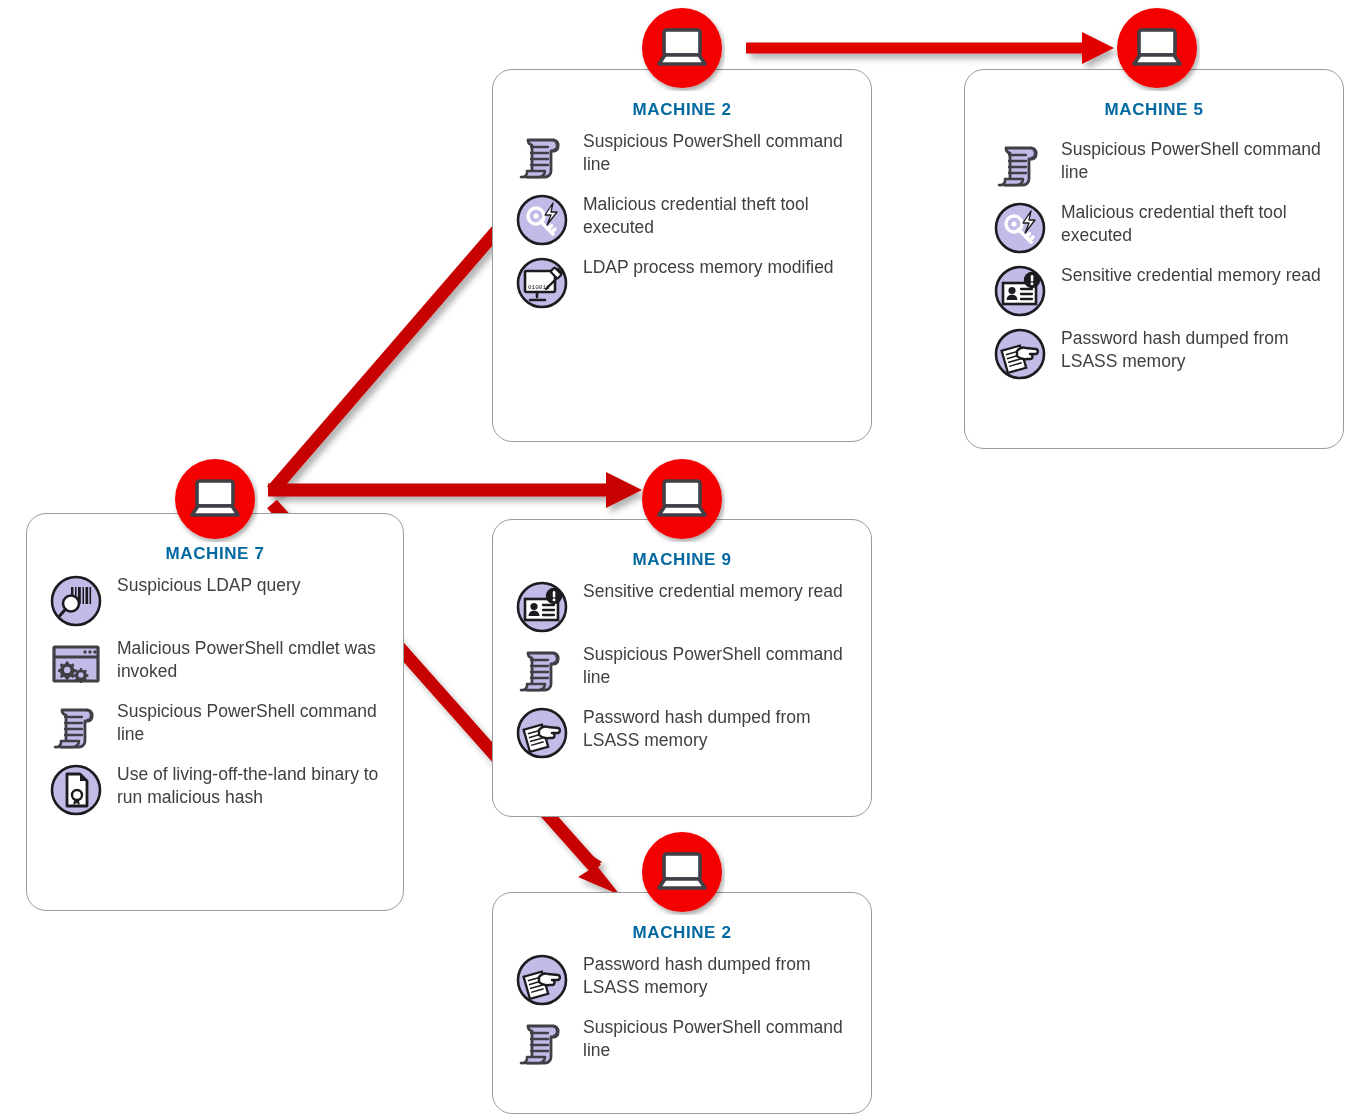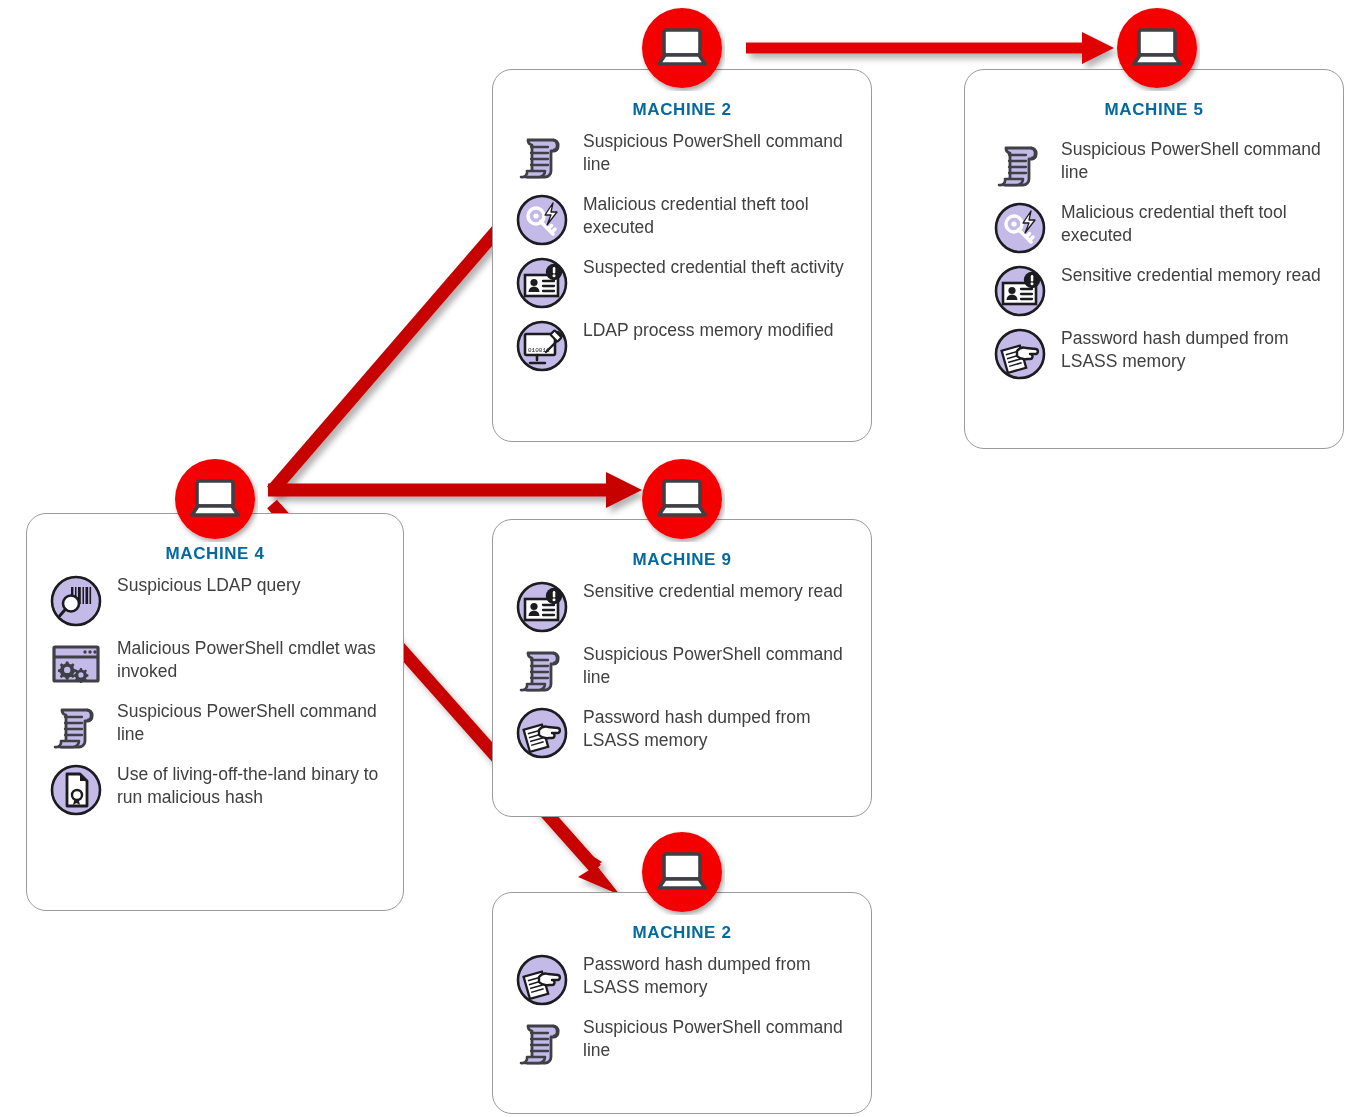--- a/index.html
+++ b/index.html
@@ -109,21 +109,21 @@
       <path d="M 620 895 L 578 877 L 602 862 L 586 852 Z" fill="#C70000"></path>
     </g>
 
     <g filter="url(#arrShadow)">
       <path d="M 746 48 L 1090 48" stroke="#E00000" stroke-width="11" fill="none"></path>
       <path d="M 1114 48 L 1082 64 L 1082 32 Z" fill="#E00000"></path>
     </g>
   </svg>
 
   <div class="machine-card" style="left:26px; top:513px; width:378px; height:398px;">
-    <div class="card-title">MACHINE 4</div>
+    <div class="card-title">MACHINE 7</div>
     <ul class="alert-list">
       <li class="alert-row">
         <span class="alert-icon">
           <svg viewBox="0 0 54 54" width="54" height="54">
             <circle cx="27" cy="27" r="24" fill="#C3BAE8" stroke="#1C1C20" stroke-width="2.6"></circle>
             <g fill="#1C1C20">
               <rect x="22" y="13" width="2.4" height="17"></rect>
               <rect x="26" y="13" width="1.5" height="17"></rect>
               <rect x="29" y="13" width="2.8" height="17"></rect>
               <rect x="33.5" y="13" width="1.5" height="17"></rect>
@@ -212,39 +212,20 @@
             <circle cx="27" cy="27" r="24" fill="#C3BAE8" stroke="#1C1C20" stroke-width="2.6"></circle>
             <circle cx="21" cy="23" r="8" fill="none" stroke="#FFFFFF" stroke-width="3.4"></circle>
             <circle cx="21" cy="23" r="2.6" fill="#FFFFFF"></circle>
             <path d="M25.5 28.5 L38 41" stroke="#FFFFFF" stroke-width="3.6" stroke-linecap="round"></path>
             <path d="M33 36 l3.5 -3.5" stroke="#FFFFFF" stroke-width="3.4" stroke-linecap="round"></path>
             <path d="M36.5 39.5 l3.5 -3.5" stroke="#FFFFFF" stroke-width="3.4" stroke-linecap="round"></path>
             <path d="M38 10 l-8 12 h6 l-4 10 10 -13 h-6 z" fill="#FFFFFF" stroke="#1C1C20" stroke-width="1.3" stroke-linejoin="round"></path>
           </svg>
         </span>
         <span class="alert-text">Malicious credential theft tool executed</span>
-      </li>
-      <li class="alert-row">
-        <span class="alert-icon">
-          <svg viewBox="0 0 54 54" width="54" height="54">
-            <circle cx="27" cy="27" r="24" fill="#C3BAE8" stroke="#1C1C20" stroke-width="2.6"></circle>
-            <rect x="10" y="19" width="33" height="21" fill="#FFFFFF" stroke="#1C1C20" stroke-width="2.6"></rect>
-            <circle cx="19" cy="26.5" r="3.6" fill="#1C1C20"></circle>
-            <path d="M13.5 36 a5.5 5.5 0 0 1 11 0 z" fill="#1C1C20"></path>
-            <g stroke="#1C1C20" stroke-width="2.3" stroke-linecap="round">
-              <line x1="28" y1="25" x2="39" y2="25"></line>
-              <line x1="28" y1="30" x2="39" y2="30"></line>
-              <line x1="28" y1="35" x2="39" y2="35"></line>
-            </g>
-            <circle cx="39" cy="16" r="8.2" fill="#1C1C20"></circle>
-            <rect x="37.8" y="11" width="2.5" height="6.4" rx="1.2" fill="#FFFFFF"></rect>
-            <circle cx="39" cy="19.8" r="1.5" fill="#FFFFFF"></circle>
-          </svg>
-        </span>
-        <span class="alert-text">Suspected credential theft activity</span>
       </li>
       <li class="alert-row">
         <span class="alert-icon">
           <svg viewBox="0 0 54 54" width="54" height="54">
             <circle cx="27" cy="27" r="24" fill="#C3BAE8" stroke="#1C1C20" stroke-width="2.6"></circle>
             <rect x="10" y="15" width="30" height="21" rx="1.5" fill="#FFFFFF" stroke="#1C1C20" stroke-width="2.6"></rect>
             <path d="M22 36 v5 M15 44 h15" stroke="#1C1C20" stroke-width="2.6" stroke-linecap="round"></path>
             <text x="13" y="33" font-family="'Liberation Mono', monospace" font-size="6" fill="#1C1C20">010011</text>
             <g stroke="#1C1C20" stroke-width="2.4" stroke-linecap="round">
               <line x1="31" y1="33" x2="44" y2="20"></line>

